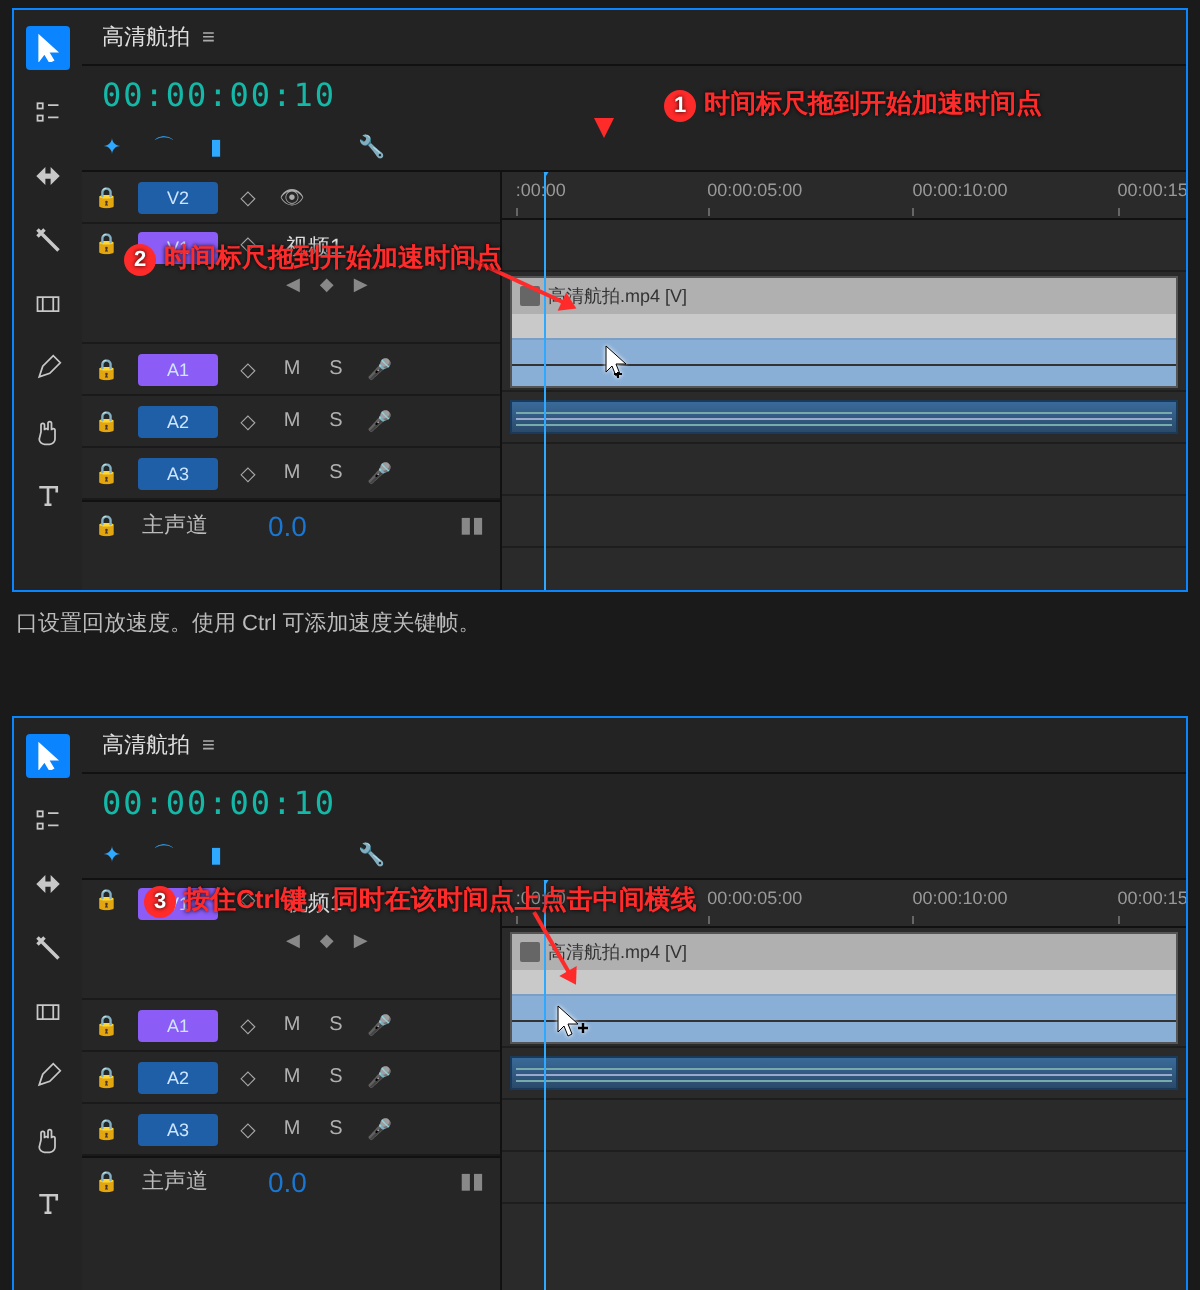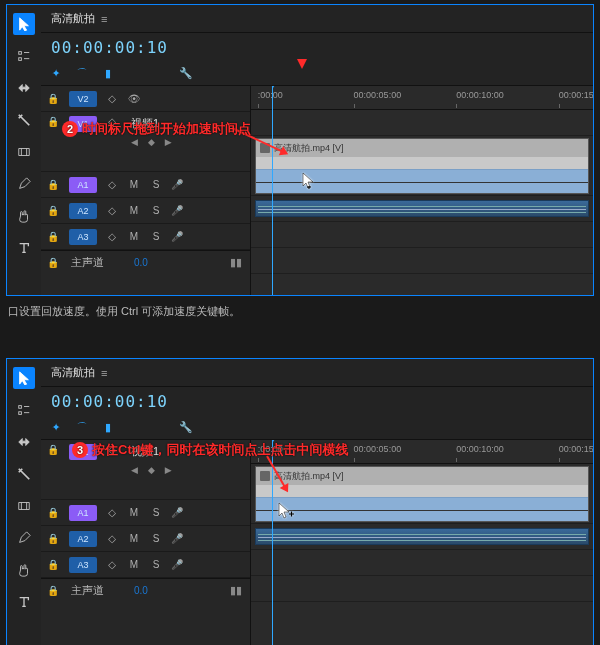--- a/index.html
+++ b/index.html
@@ -59,21 +59,21 @@
     border-bottom: 1px solid #111;
     gap: 6px;
     color: #e0e0e0;
   }
   .tab-bar .tabmenu { font-size: 11px; color:#aaa;}
   .timecode-row {
     height: 28px;
     display: flex;
     align-items: center;
     padding: 0 10px;
-    color: #7dd3fc;
+    color: #14b8a6;
     font-family: "Consolas", monospace;
     font-size: 16px;
     letter-spacing: 1px;
   }
   .icon-row {
     height: 24px;
     display: flex;
     align-items: center;
     padding: 0 8px;
     gap: 12px;
@@ -99,21 +99,21 @@
     display:flex;
     align-items:center;
     height:26px;
     border-bottom:1px solid #1a1a1a;
     padding-left:6px;
     gap:8px;
   }
   .video-header-row.big { height:60px; align-items:flex-start; padding-top:4px; }
   .track-lock { color:#aaa; width:14px; font-size:10px; }
   .track-tag {
-    width:28px; height:16px;
+    width:40px; height:16px;
     background:#1f5fa8;
     color:#cde5ff;
     font-size:9px;
     display:flex;align-items:center;justify-content:center;
     border-radius:2px;
   }
   .track-tag.active { background:#8b5cf6; }
   .track-toggle { color:#aaa; width:14px; text-align:center; font-size:10px;}
   .track-letter { color:#b0b0b0; width:14px; text-align:center; font-size:10px;}
 
@@ -125,21 +125,21 @@
 
   .master-row {
     height:24px;
     display:flex;
     align-items:center;
     padding-left:6px;
     gap:10px;
     color:#bbb;
     border-top:1px solid #111;
   }
-  .master-row .val { color:#1976d2; font-size:10px; margin-left:20px;}
+  .master-row .val { color:#1976d2; font-size:14px; margin-left:20px;}
 
   .track-canvas {
     flex:1;
     position:relative;
     background:#2a2a2a;
     overflow:hidden;
   }
   .time-ruler {
     height:24px;
     background:#2a2a2a;
@@ -399,20 +399,23 @@
           <div class="a-clip">
               <div class="wave"></div>
             </div>
         </div>
         <div class="a-lane"></div>
         <div class="a-lane"></div>
       </div>
     </div>
   </div>
 
+  <div class="annotation" style="left:325px; top:38px;">
+    <span class="circle">1</span><span>时间标尺拖到开始加速时间点</span>
+  </div>
   <div class="arrow-down" style="left:290px; top:54px;"></div>
 
   <div class="annotation" style="left:55px; top:115px;">
     <span class="circle">2</span><span>时间标尺拖到开始加速时间点</span>
   </div>
   <div class="arrow-diag" style="left:225px; top:122px; width:60px; transform:rotate(25deg);"></div>
 </div>
 
 <div class="caption">口设置回放速度。使用 Ctrl 可添加速度关键帧。</div>
 

